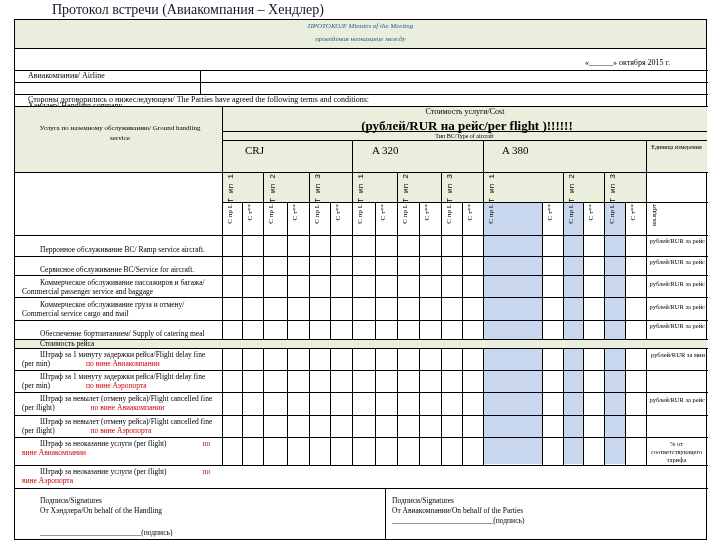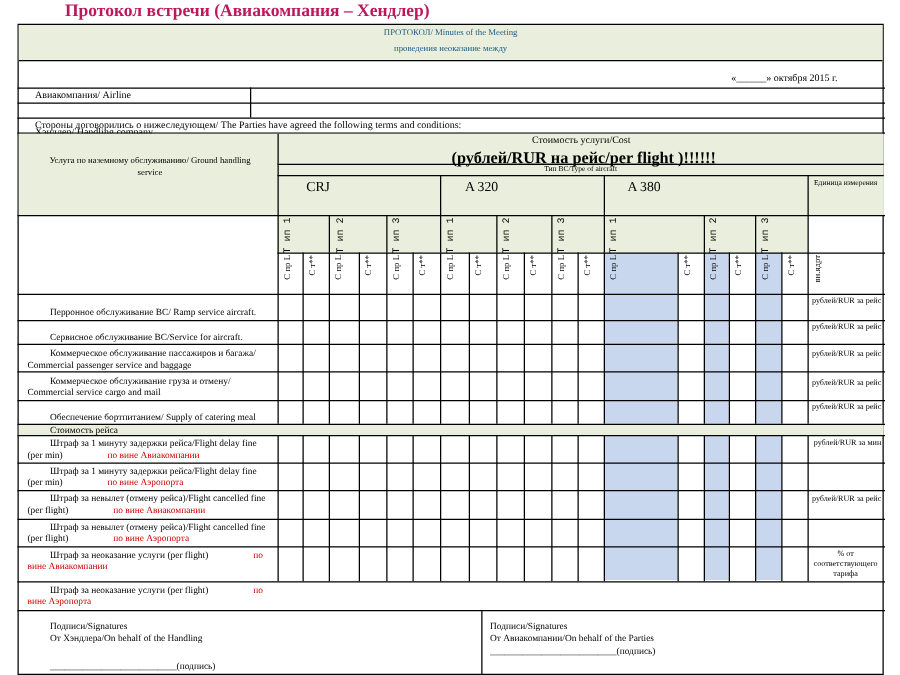--- a/index.html
+++ b/index.html
@@ -1,23 +1,23 @@
 <!DOCTYPE html>
 <html><head>
 <meta charset="utf-8">
 <style>
   * { box-sizing: border-box; margin: 0; padding: 0; }
   body { width: 720px; height: 540px; background: #ffffff; position: relative; overflow: hidden;
          font-family: "Liberation Serif", "DejaVu Serif", serif; color: #000; }
   .abs { position: absolute; }
-  .title { left: 52px; top: 2px; font-size: 14px; font-weight: bold; color: #be185d; white-space: nowrap; }
+  .title { left: 52px; top: 2px; font-size: 14px; font-weight: normal; color: #0f172a; white-space: nowrap; }
   .doc { left: 14px; top: 19px; width: 693px; height: 521px; border: 1px solid #000; }
   .hdr-band { left: 15px; top: 20px; width: 691px; height: 29px; background: #eaeedc; border-bottom: 1px solid #000; }
   .center { text-align: center; }
-  .tiny { font-size: 7px; line-height: 9px; }
+  .tiny { font-size: 7px; line-height: 9px; font-style: italic; }
   .small { font-size: 8px; line-height: 10px; }
   .teal { color: #1d5b86; }
   .hline { position: absolute; height: 0; border-top: 1px solid #000; }
   .vline { position: absolute; width: 0; border-left: 1px solid #000; }
   .green { position: absolute; background: #eaeedc; }
   .blue { position: absolute; background: #c8d7ee; }
   .cell-text { position: absolute; font-size: 7.5px; line-height: 9px; white-space: nowrap; }
   .red { color: #cc0000; margin-left: 34px; }
   .vert { position: absolute; writing-mode: vertical-rl; transform: rotate(180deg); font-size: 8px; white-space: nowrap; font-family: "Liberation Mono", monospace; }
   .vert-s { position: absolute; writing-mode: vertical-rl; transform: rotate(180deg); font-size: 7px; white-space: nowrap; }

